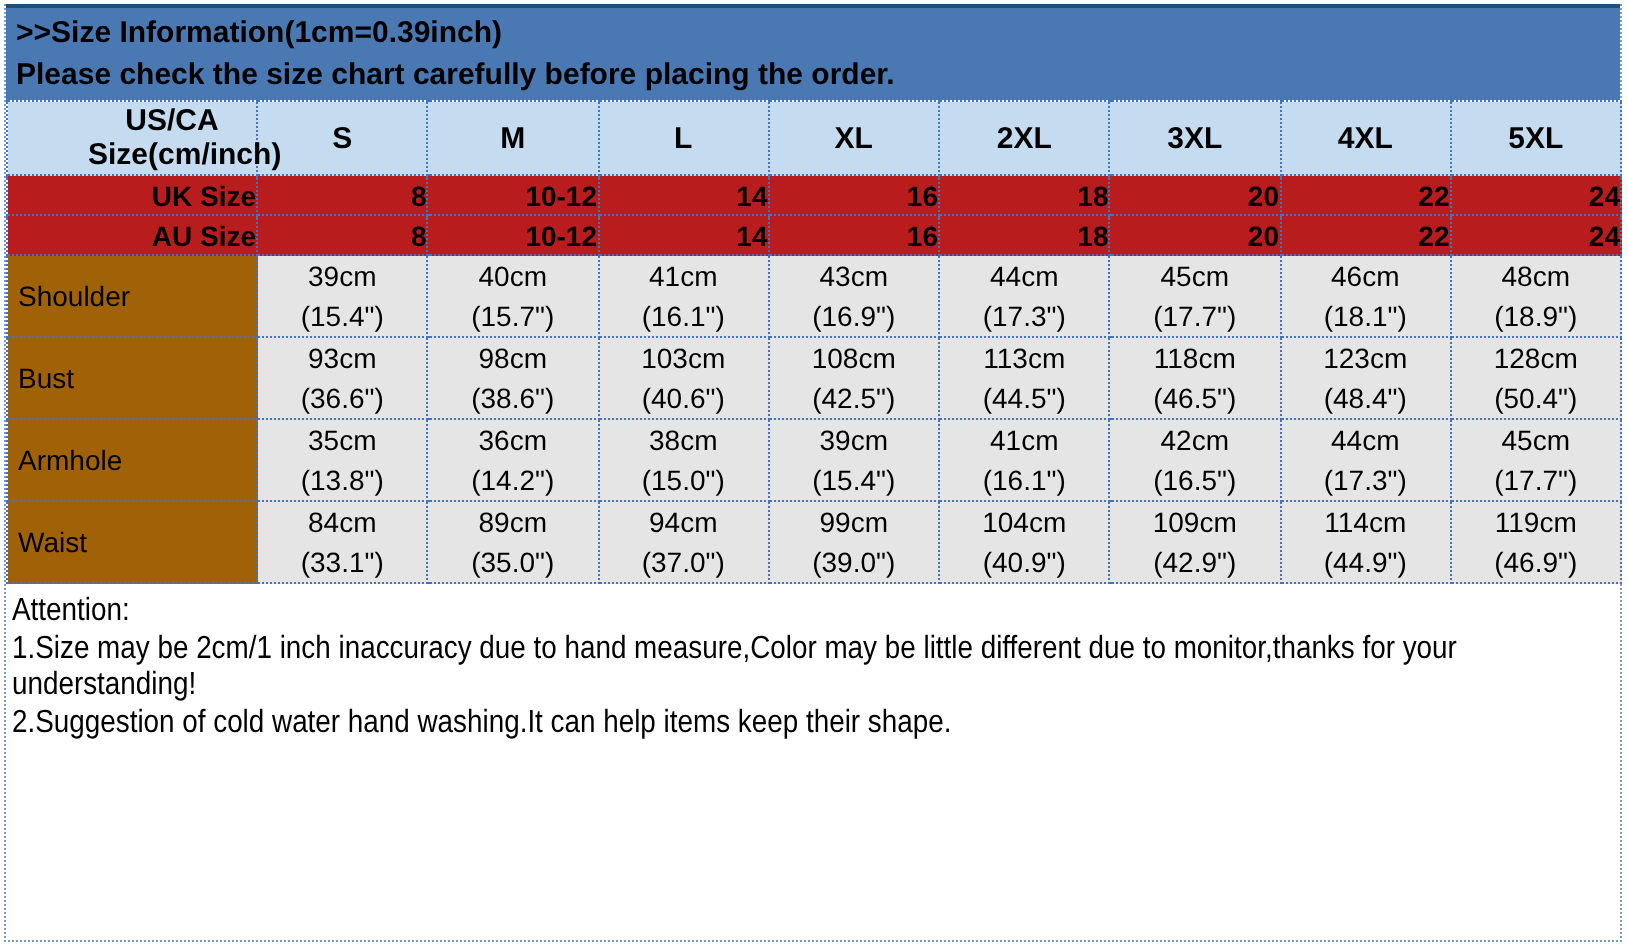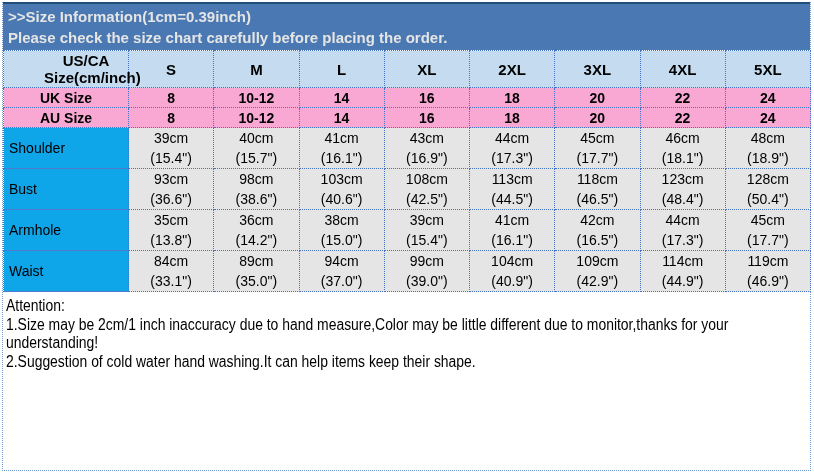--- a/index.html
+++ b/index.html
@@ -15,21 +15,21 @@
     width: 809px;
     height: 469px;
     border-left: 1px dotted #6f9bd0;
     border-right: 1px dotted #6f9bd0;
     border-bottom: 1px dotted #6f9bd0;
     box-sizing: border-box;
   }
   .title-bar {
     background: #4A78B2;
     border-top: 2px solid #1F4E79;
-    color: #e5e5e5;
+    color: #000000;
     font-weight: bold;
     font-size: 15px;
     line-height: 21px;
     padding: 2px 0 2px 5px;
     height: 42px;
     box-sizing: content-box;
   }
   table.size-table {
     border-collapse: collapse;
     table-layout: fixed;
@@ -47,28 +47,29 @@
     background: #C5DCF0;
     font-weight: bold;
     font-size: 15px;
   }
   .corner {
     white-space: pre-line;
     line-height: 17px;
     padding-left: 40px;
   }
   .size-row td {
-    background: #f9a8d4;
+    background: #b91c1c;
     font-weight: bold;
     font-size: 14px;
     height: 19px;
+    text-align: right;
   }
   .m-row td { height: 40px; }
   .m-label {
-    background: #0ea5e9;
+    background: #a16207;
     text-align: left;
     padding-left: 5px;
     font-size: 14px;
   }
   .m-cell {
     background: #e5e5e5;
     font-size: 14px;
     line-height: 20px;
     white-space: pre-line;
   }

